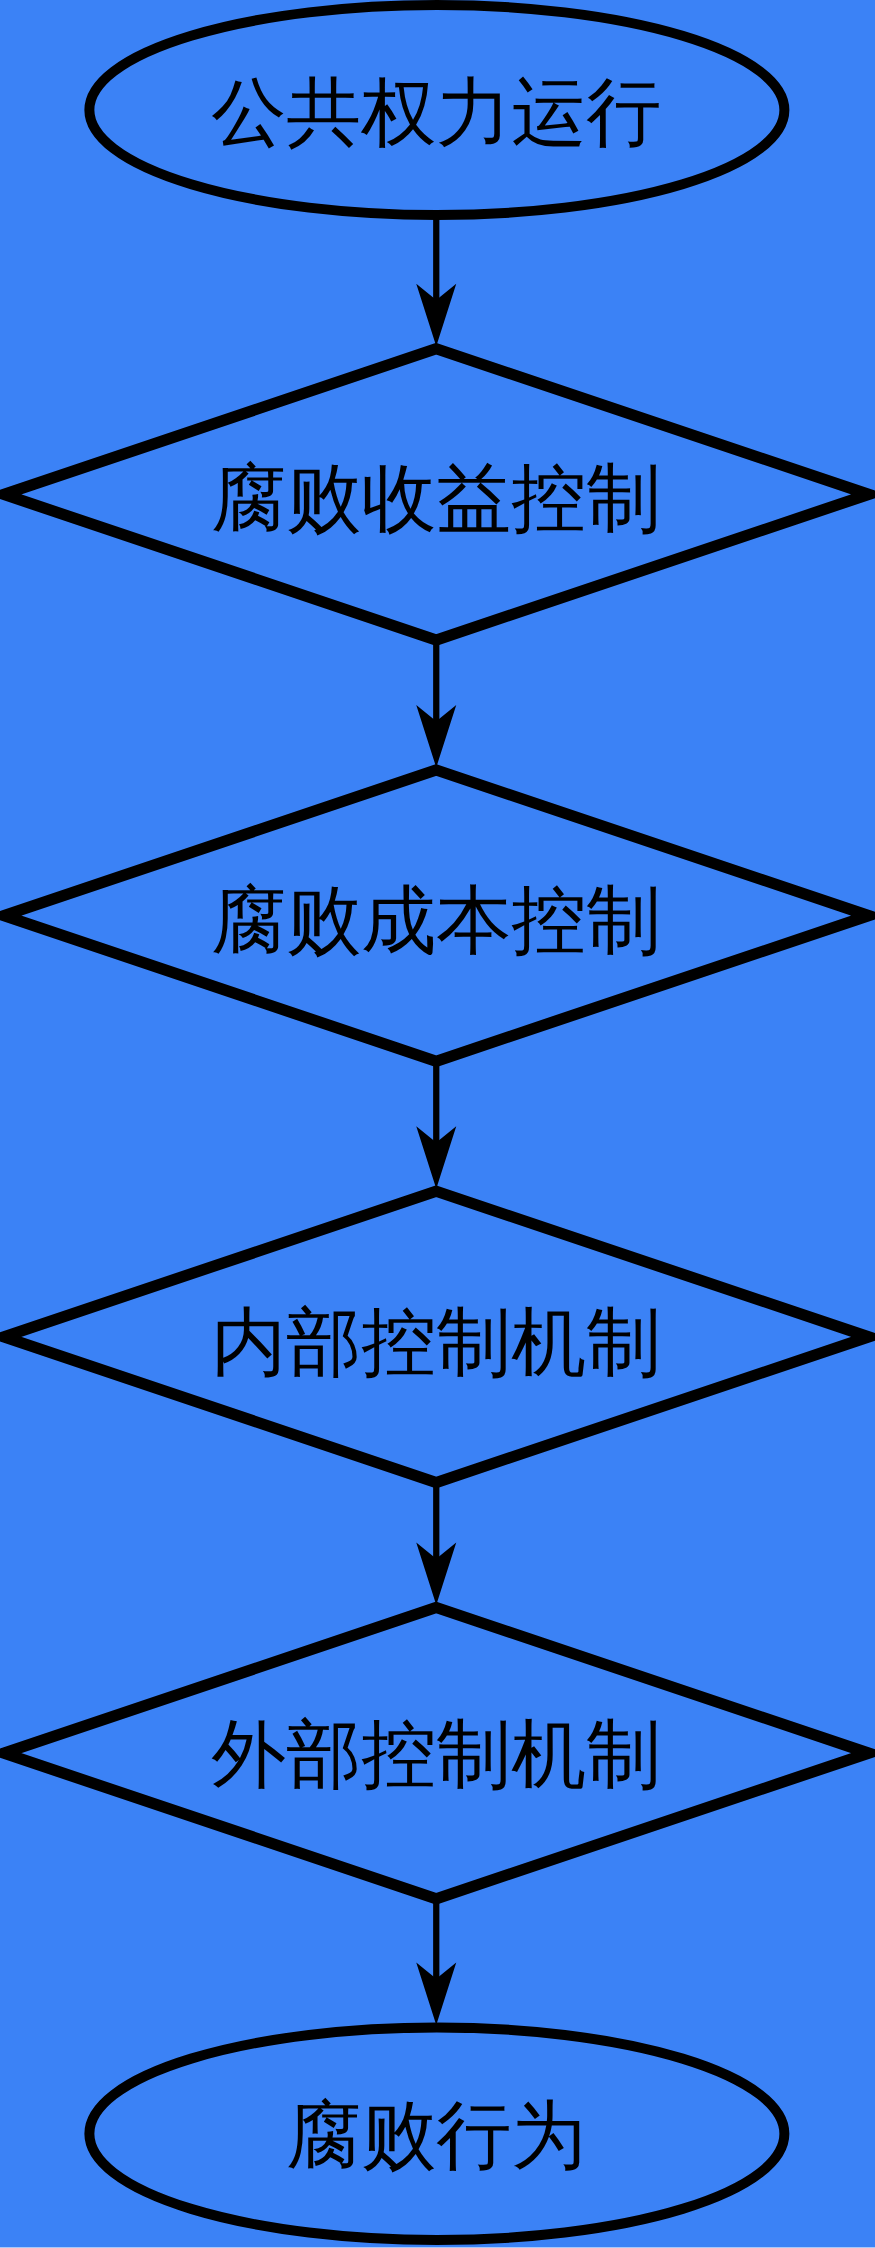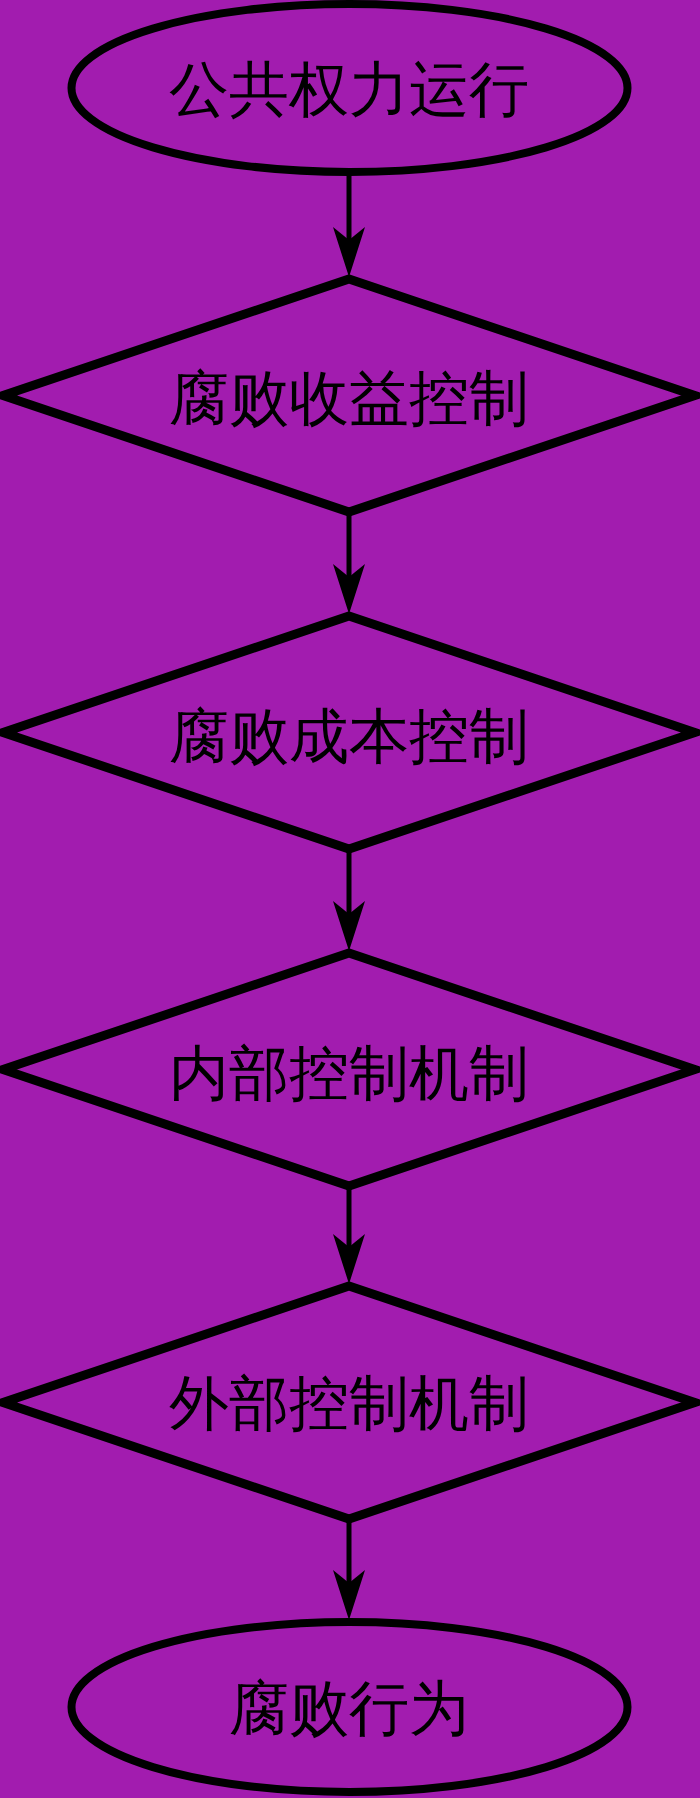--- a/index.html
+++ b/index.html
@@ -4,21 +4,21 @@
 <style>
   html, body {
     margin: 0;
     padding: 0;
     background: #ffffff;
   }
   .canvas {
     position: relative;
     width: 700px;
     height: 1798px;
-    background: #a21caf;
+    background: #3b82f6;
     overflow: hidden;
   }
   svg { display: block; }
   .shape {
     fill: none;
     stroke: #000000;
   }
   .ellipse-shape { stroke-width: 8; }
   .diamond-shape { stroke-width: 9; stroke-linejoin: miter; }
   .edge-shaft { stroke: #000000; stroke-width: 5; }

